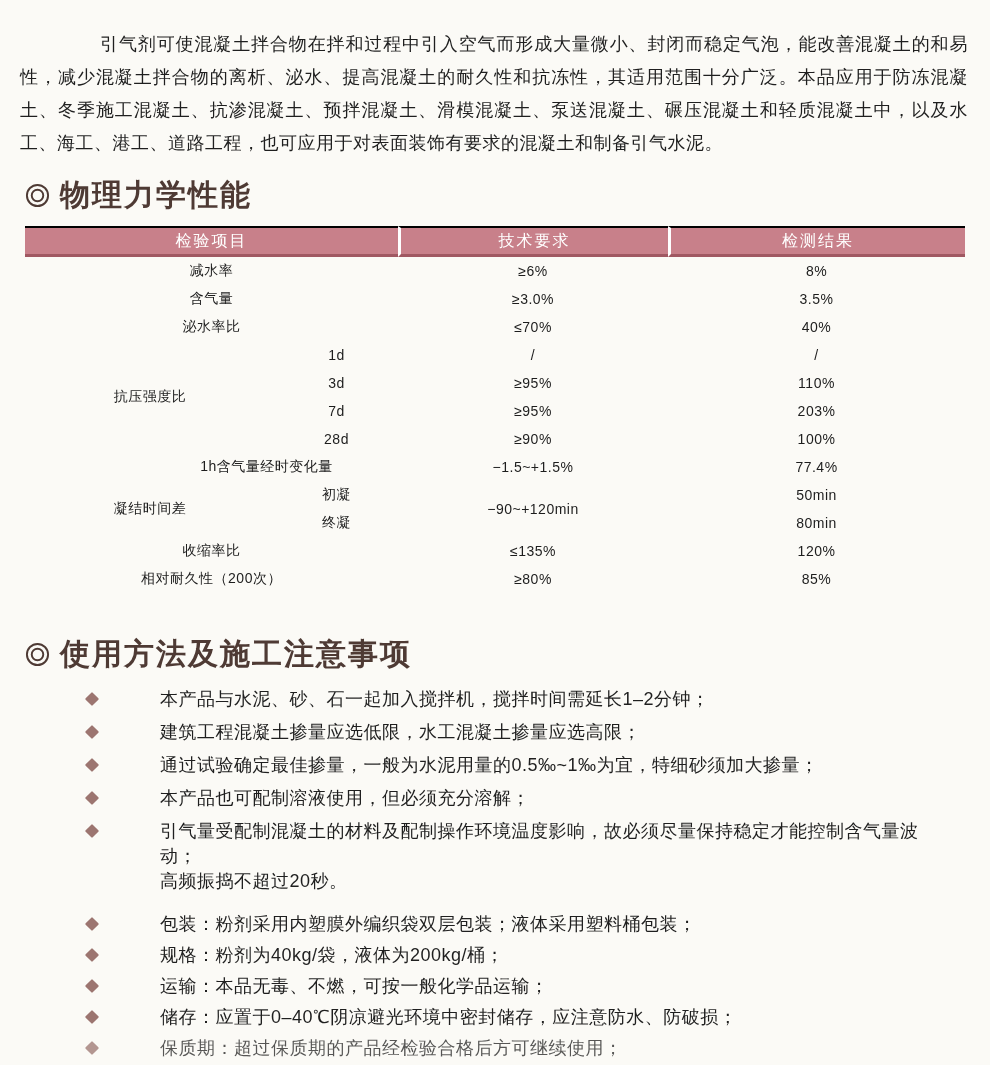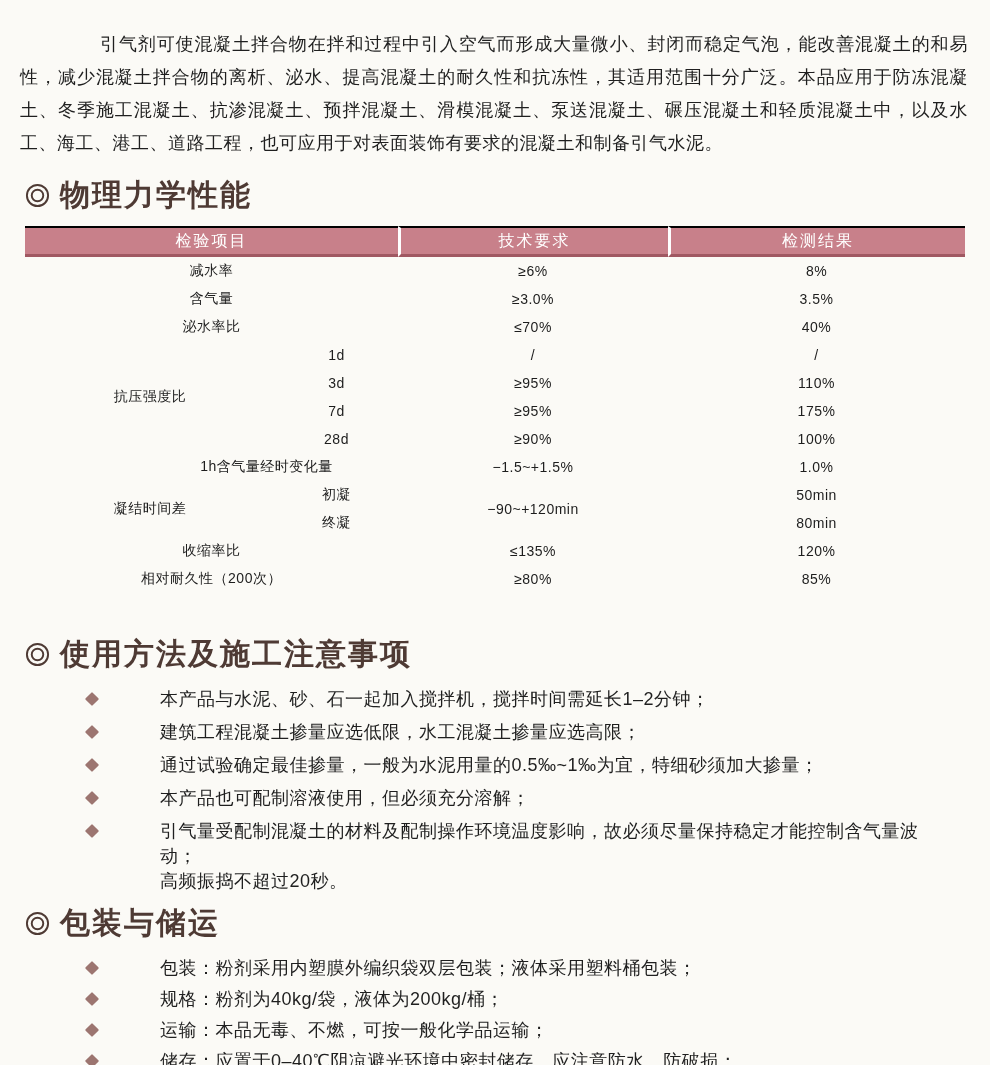--- a/index.html
+++ b/index.html
@@ -153,32 +153,32 @@
         <td>/</td>
       </tr>
       <tr>
         <td>3d</td>
         <td>≥95%</td>
         <td>110%</td>
       </tr>
       <tr>
         <td>7d</td>
         <td>≥95%</td>
-        <td>175%</td>
+        <td>203%</td>
       </tr>
       <tr>
         <td>28d</td>
         <td>≥90%</td>
         <td>100%</td>
       </tr>
 
       <tr>
         <td colspan="2" class="shift-right">1h含气量经时变化量</td>
         <td>−1.5~+1.5%</td>
-        <td>1.0%</td>
+        <td>77.4%</td>
       </tr>
 
       <tr>
         <td rowspan="2">凝结时间差</td>
         <td>初凝</td>
         <td rowspan="2">−90~+120min</td>
         <td>50min</td>
       </tr>
       <tr>
         <td>终凝</td>
@@ -223,27 +223,20 @@
       <span class="diamond-icon"></span>
       <span class="li-text">本产品也可配制溶液使用，但必须充分溶解；</span>
     </li>
     <li>
       <span class="diamond-icon"></span>
       <span class="li-text">引气量受配制混凝土的材料及配制操作环境温度影响，故必须尽量保持稳定才能控制含气量波动；
 高频振捣不超过20秒。</span>
     </li>
   </ul>
 
-  <div class="section-heading mt-h3">
-    <svg class="ring-icon" viewBox="0 0 26 26">
-      <circle cx="13" cy="13" r="11" fill="none" stroke="#4e3a34" stroke-width="2"></circle>
-      <circle cx="13" cy="13" r="6" fill="none" stroke="#4e3a34" stroke-width="2"></circle>
-    </svg>
-    <span class="heading-text">包装与储运</span>
-  </div>
 
   <ul class="bullet-list pack-list">
     <li>
       <span class="diamond-icon"></span>
       <span class="li-text">包装：粉剂采用内塑膜外编织袋双层包装；液体采用塑料桶包装；</span>
     </li>
     <li>
       <span class="diamond-icon"></span>
       <span class="li-text">规格：粉剂为40kg/袋，液体为200kg/桶；</span>
     </li>

